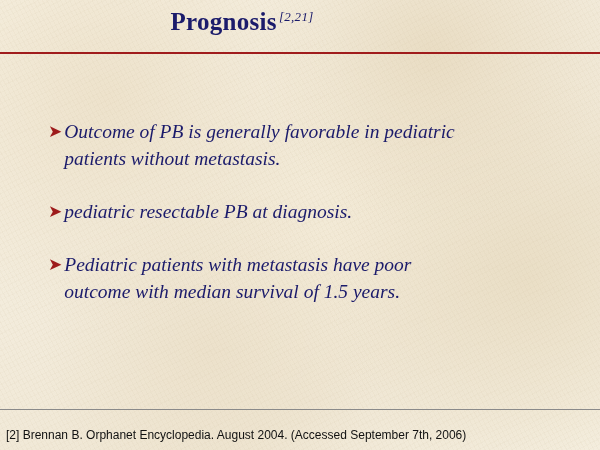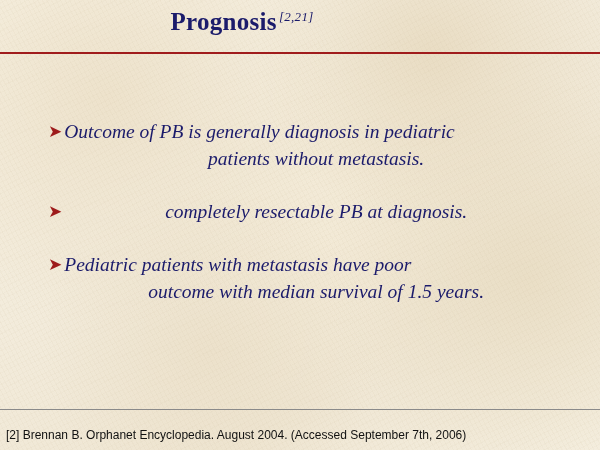--- a/index.html
+++ b/index.html
@@ -92,21 +92,21 @@
     font-family: "Liberation Serif", serif;
     font-style: italic;
     font-size: 19.5px;
     line-height: 27px;
     color: #1b1b6b;
     text-align: justify;
     text-justify: inter-word;
   }
   .bullet-text .lastline {
     display: block;
-    text-align: center;
+    text-align: left;
   }
   .footnotes {
     position: absolute;
     left: 6px;
     bottom: 8px;
     width: 580px;
     z-index: 2;
   }
   .footnote-rule {
     position: absolute;
@@ -135,29 +135,29 @@
     </span>
   </div>
 
   <div class="title-rule"></div>
 
   <div class="body-area">
 
     <div class="bullet">
       <span class="bullet-marker">➤</span>
       <span class="bullet-text">
-        <span>Outcome of PB is generally diagnosis in pediatric</span>
+        <span>Outcome of PB is generally favorable in pediatric</span>
         <span class="lastline">patients without metastasis.</span>
       </span>
     </div>
 
     <div class="bullet">
       <span class="bullet-marker">➤</span>
       <span class="bullet-text">
-        <span class="lastline">completely resectable PB at diagnosis.</span>
+        <span class="lastline">pediatric resectable PB at diagnosis.</span>
       </span>
     </div>
 
     <div class="bullet">
       <span class="bullet-marker">➤</span>
       <span class="bullet-text">
         <span>Pediatric patients with metastasis have poor</span>
         <span class="lastline">outcome with median survival of 1.5 years.</span>
       </span>
     </div>

